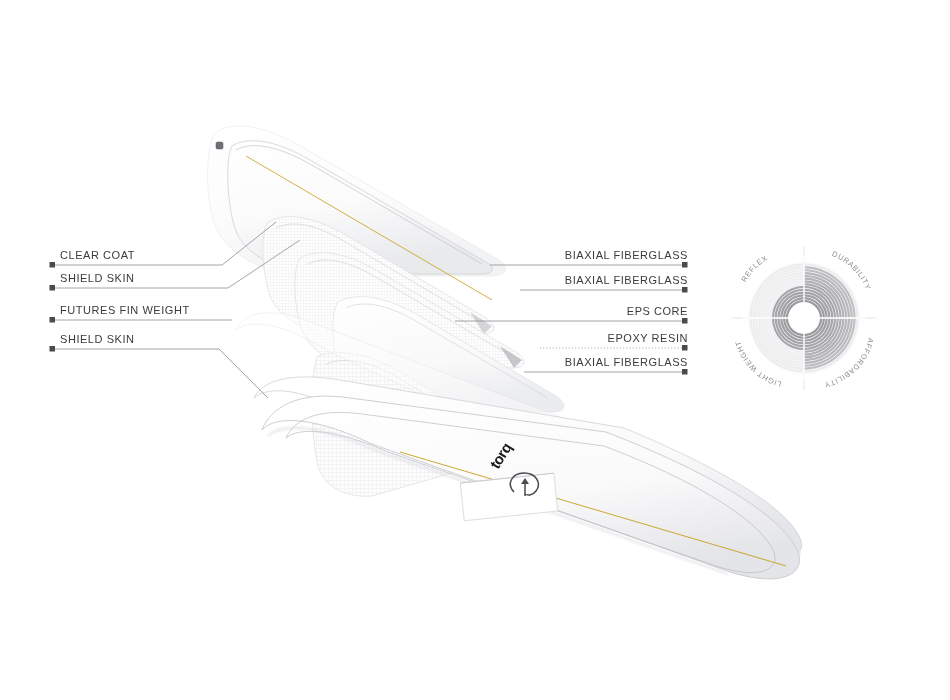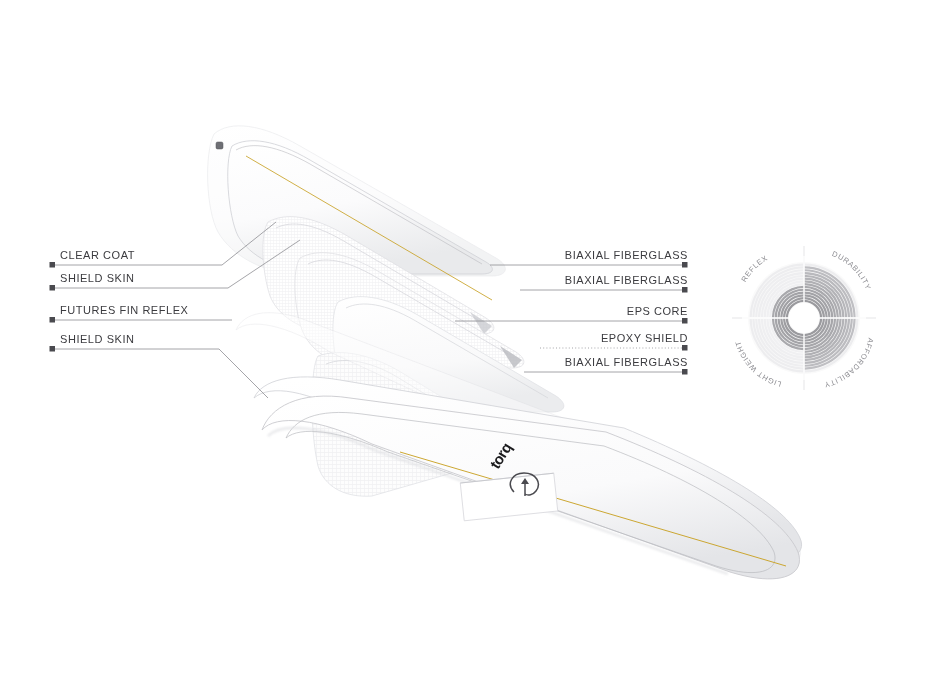--- a/index.html
+++ b/index.html
@@ -219,37 +219,37 @@
     </g>
   </svg>
 
   <div class="callout left" style="left:60px; top:250px;">
     <span>CLEAR COAT</span>
   </div>
   <div class="callout left" style="left:60px; top:273px;">
     <span>SHIELD SKIN</span>
   </div>
   <div class="callout left" style="left:60px; top:305px;">
-    <span>FUTURES FIN REFLEX</span>
+    <span>FUTURES FIN WEIGHT</span>
   </div>
   <div class="callout left" style="left:60px; top:334px;">
     <span>SHIELD SKIN</span>
   </div>
 
   <div class="callout right" style="right:262px; top:250px;">
     <span>BIAXIAL FIBERGLASS</span>
   </div>
   <div class="callout right" style="right:262px; top:275px;">
     <span>BIAXIAL FIBERGLASS</span>
   </div>
   <div class="callout right" style="right:262px; top:306px;">
     <span>EPS CORE</span>
   </div>
   <div class="callout right" style="right:262px; top:333px;">
-    <span>EPOXY SHIELD</span>
+    <span>EPOXY RESIN</span>
   </div>
   <div class="callout right" style="right:262px; top:357px;">
     <span>BIAXIAL FIBERGLASS</span>
   </div>
 
   <svg id="gauge" viewBox="0 0 172 172" xmlns="http://www.w3.org/2000/svg">
     <defs>
       <path id="arcReflex" d="M 22 64 A 58 58 0 0 1 64 22"></path>
       <path id="arcDur" d="M 108 22 A 58 58 0 0 1 150 64"></path>
       <path id="arcAfford" d="M 150 108 A 58 58 0 0 1 108 150"></path>

